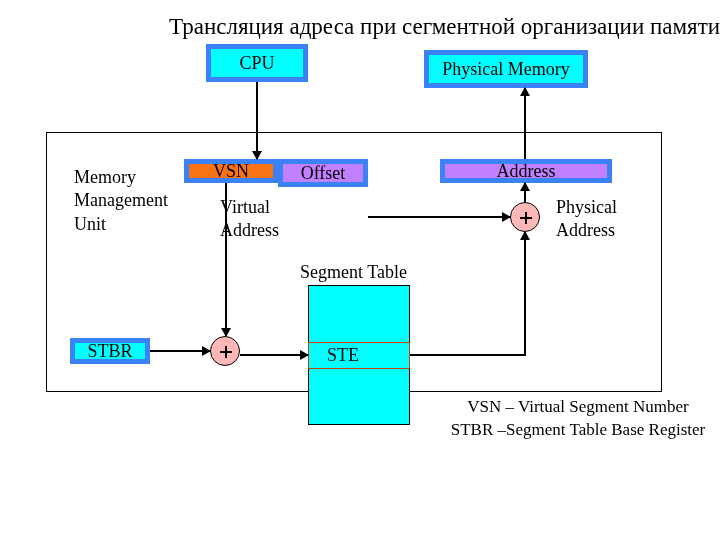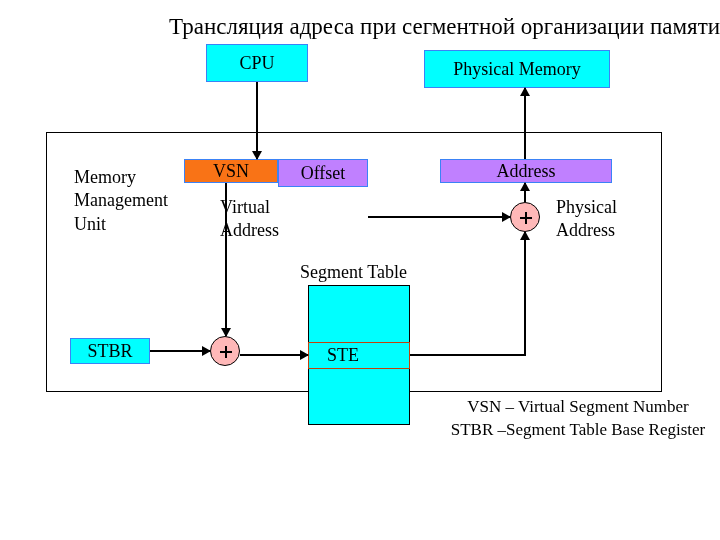--- a/index.html
+++ b/index.html
@@ -15,28 +15,28 @@
   }
   .title {
     position: absolute;
     top: 14px;
     left: 0; right: 0;
     text-align: right;
     font-size: 23px;
   }
   .box {
     position: absolute;
-    border: 1px solid #3b82f6;
+    border: 5px solid #3b82f6;
     display: flex;
     align-items: center;
     justify-content: center;
     background: #00ffff;
   }
   .cpu { left: 206px; top: 44px; width: 102px; height: 38px; }
-  .physmem { left: 424px; top: 50px; width: 186px; height: 38px; }
+  .physmem { left: 424px; top: 50px; width: 164px; height: 38px; }
   .mmu-frame {
     position: absolute;
     left: 46px; top: 132px;
     width: 616px; height: 260px;
     border: 1px solid #000;
     background: transparent;
   }
   .mmu-label {
     position: absolute;
     left: 74px; top: 166px;

